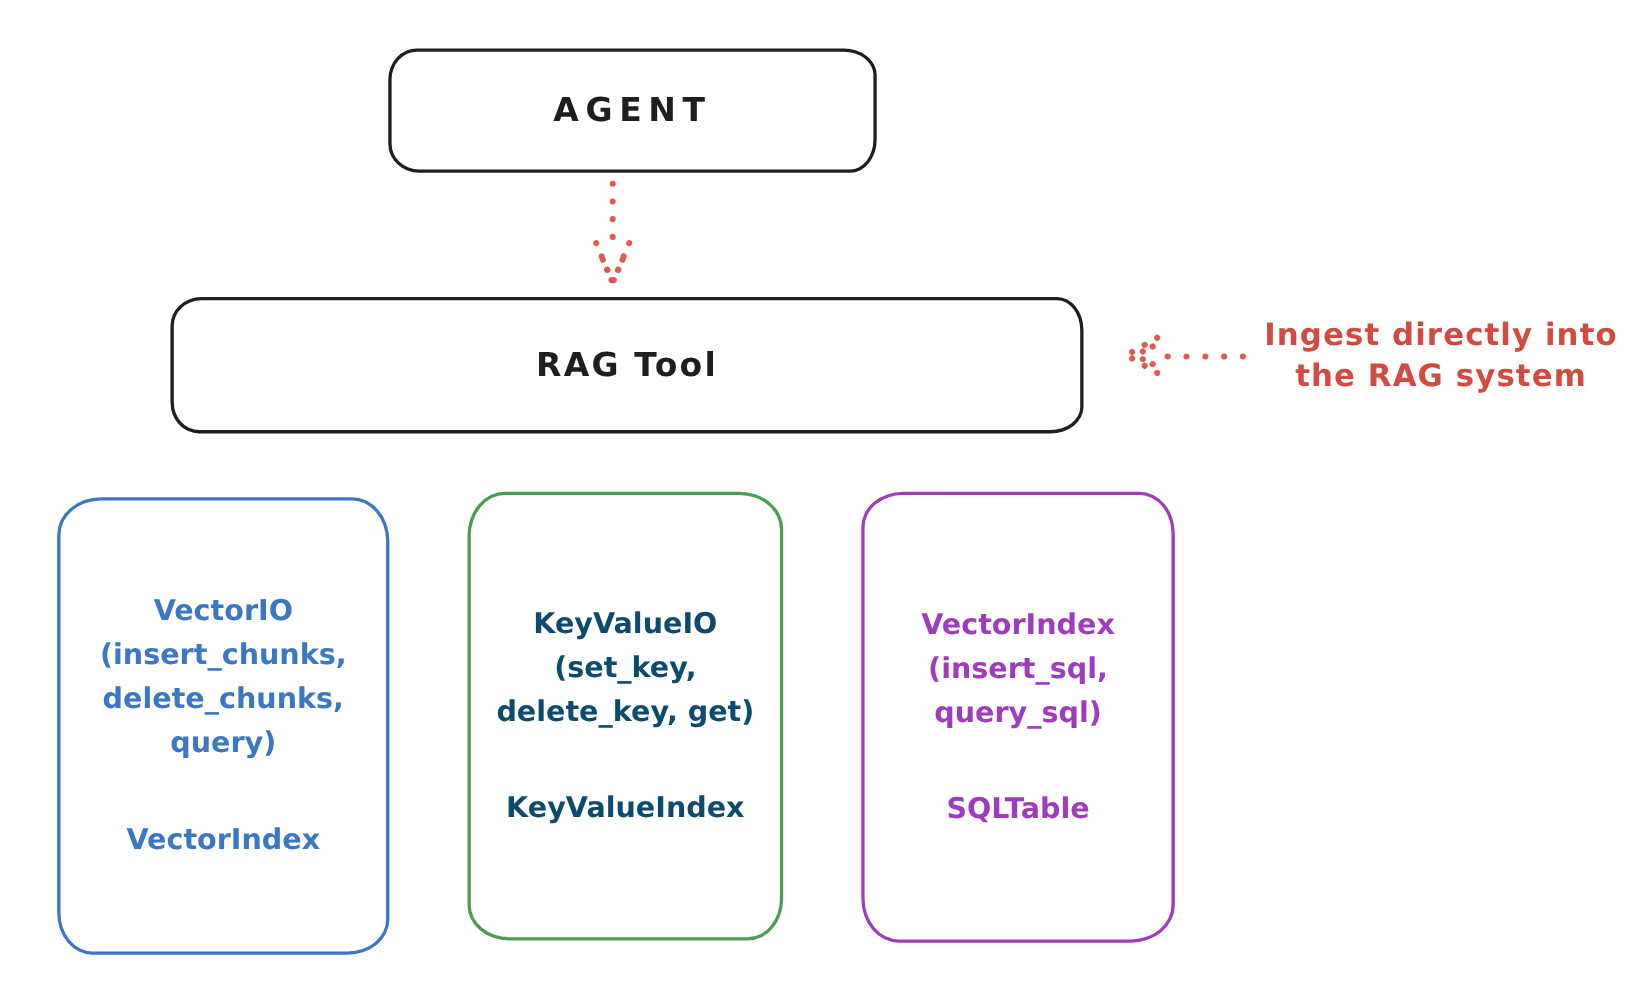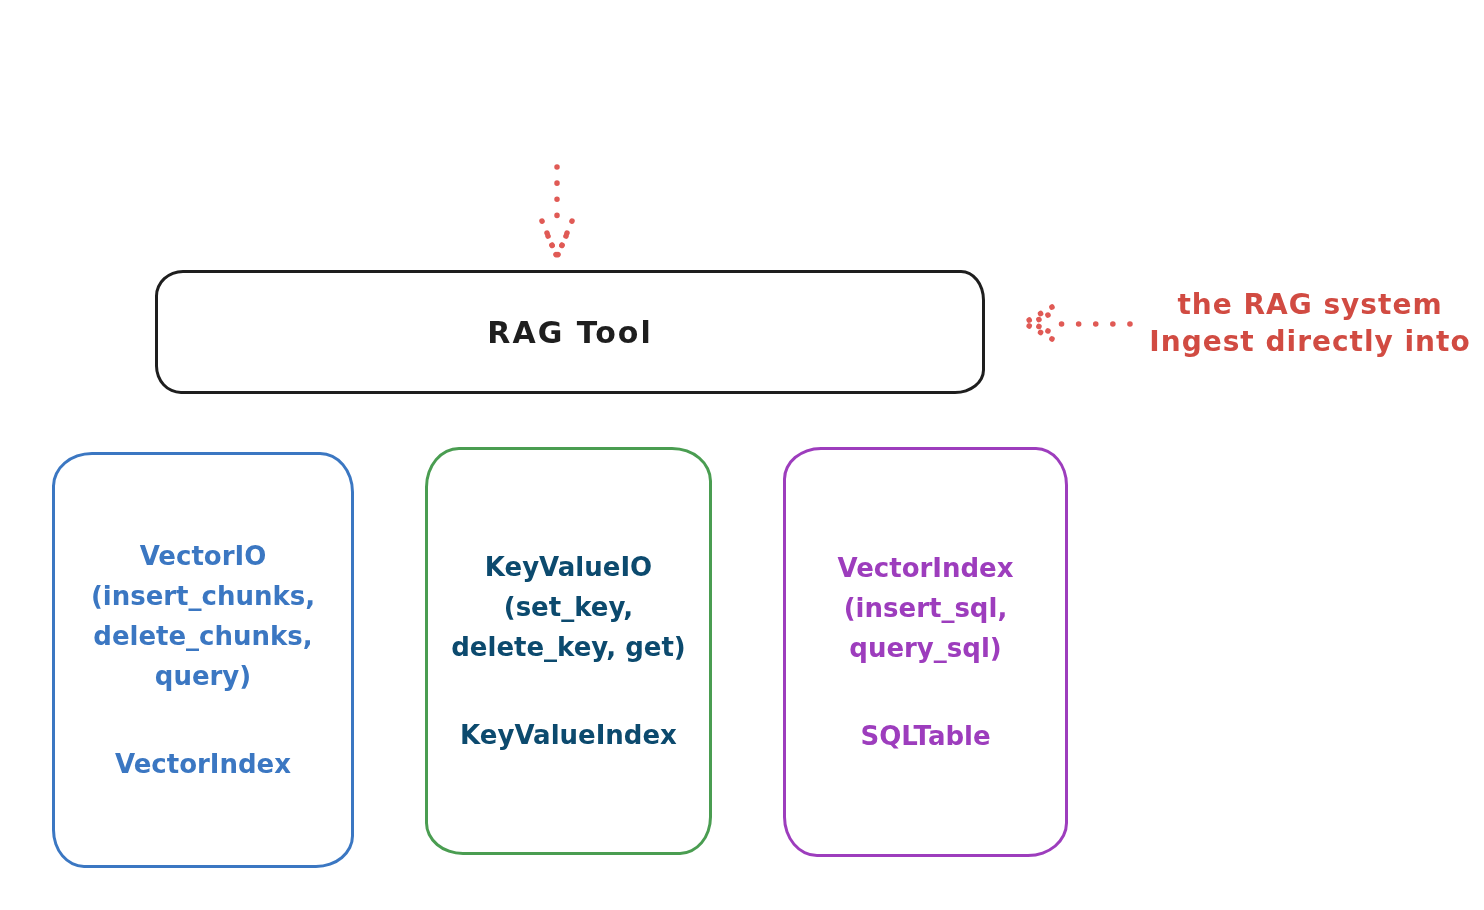--- a/index.html
+++ b/index.html
@@ -97,40 +97,43 @@
     fill: none;
     stroke-width: 5.5;
     stroke-linecap: round;
   }
 </style>
 </head>
 <body>
 
 <div class="canvas">
 
+  <div class="node node-agent">
+    <span>AGENT</span>
+  </div>
 
   <svg class="arrow-svg arrow-down" viewBox="0 0 44 104">
     <line class="dotline" x1="22" y1="6" x2="22" y2="60" stroke-dasharray="0.1 16" style="stroke: rgb(224, 90, 85);"></line>
     <path class="dotline" d="M7 60 L22 96 M37 60 L22 96" stroke-dasharray="0.1 13" style="stroke: rgb(224, 90, 85);"></path>
     <path class="dotline" d="M13 75 L22 96 M31 75 L22 96" stroke-dasharray="0.1 10" style="stroke: rgb(224, 90, 85);"></path>
   </svg>
 
   <div class="node node-rag">
     <span>RAG Tool</span>
   </div>
 
   <svg class="arrow-svg arrow-left" viewBox="0 0 122 46">
     <line class="dotline" x1="114" y1="24" x2="36" y2="24" stroke-dasharray="0.1 17" style="stroke: rgb(224, 90, 85);"></line>
     <path class="dotline" d="M36 7 L8 23 M36 39 L8 23" stroke-dasharray="0.1 13" style="stroke: rgb(224, 90, 85);"></path>
     <path class="dotline" d="M32 15 L16 23 M32 31 L16 23" stroke-dasharray="0.1 10" style="stroke: rgb(224, 90, 85);"></path>
   </svg>
 
   <div class="annotation" style="color: rgb(209, 75, 66);">
+    <div>Ingest directly into</div>
     <div>the RAG system</div>
-    <div>Ingest directly into</div>
   </div>
 
   <div class="store store-vector" style="border-color: rgb(59, 119, 194); color: rgb(59, 119, 194);">
     <div>
       <div>VectorIO</div>
       <div>(insert_chunks,</div>
       <div>delete_chunks,</div>
       <div>query)</div>
       <div class="store-index">VectorIndex</div>
     </div>

